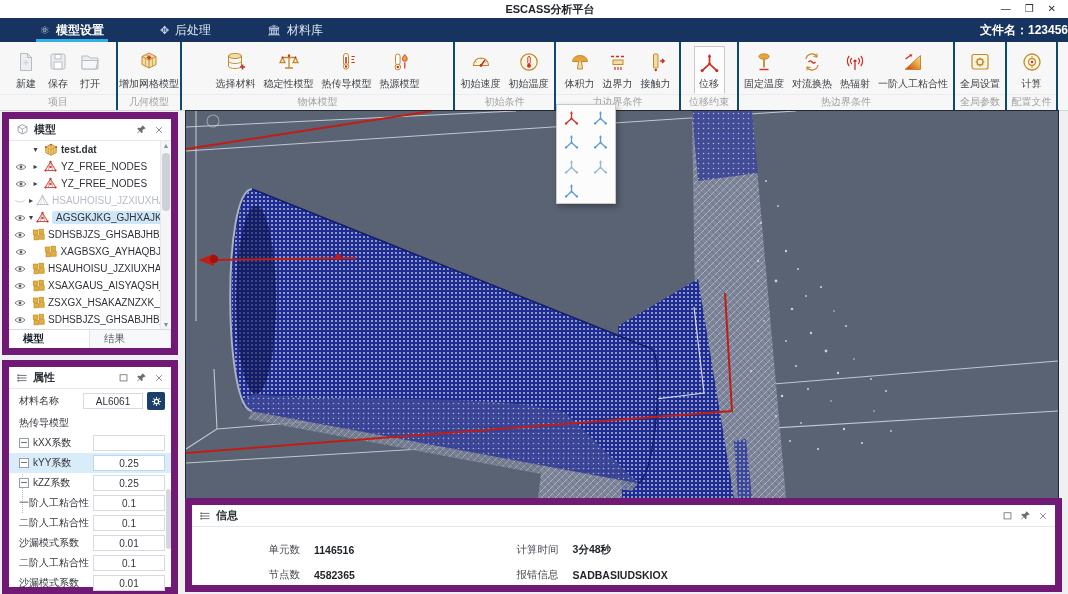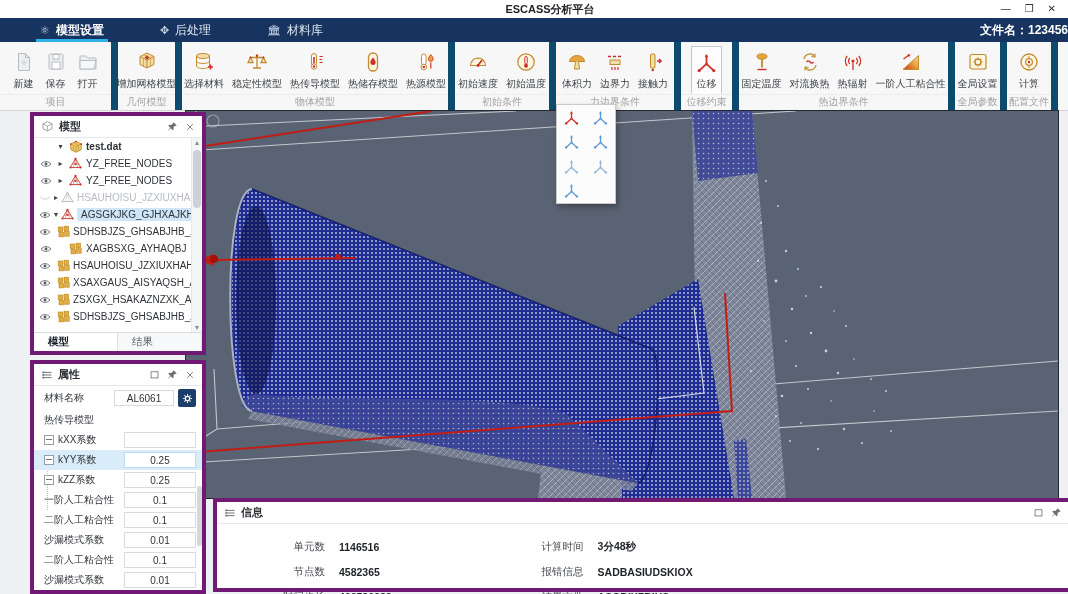--- a/index.html
+++ b/index.html
@@ -12,29 +12,29 @@
   .winbtn{font-size:10px;color:#303438;cursor:default;line-height:18px;}
   
   .menubar{position:absolute;left:0;top:18px;width:1068px;height:24px;background:#17335F;display:flex;align-items:stretch;}
   .mtab{display:flex;align-items:center;gap:6px;padding:0 16px;margin-left:24px;color:#dfe7f2;font-size:12px;position:relative;}
   .mtab .mico{font-size:11px;color:#c9d6ea;}
   .mtab.active{color:#fff;font-weight:bold;}
   .mtab.active::after{content:"";position:absolute;left:12px;right:12px;bottom:0;height:3px;background:#2EB0E8;}
   .filelabel{margin-left:auto;color:#fff;font-size:12px;font-weight:bold;display:flex;align-items:center;}
   
   .ribbon{position:absolute;left:0;top:42px;width:1068px;height:68px;background:#f7f7f7;border-bottom:1px solid #d6d6d6;display:flex;}
-  .rgroup{border-right:7px solid #0c4a6e;display:flex;flex-direction:column;box-sizing:border-box;flex:0 0 auto;}
+  .rgroup{border-right:2px solid #0c4a6e;display:flex;flex-direction:column;box-sizing:border-box;flex:0 0 auto;}
   .rbtns{flex:1;display:flex;justify-content:center;align-items:flex-start;padding-top:4px;}
   .rbtn{display:flex;flex-direction:column;align-items:center;gap:2px;padding:2px 3px;border:1px solid transparent;}
   .rbtn.active{background:#fdfdfd;border:1px solid #c9c9c9;border-bottom-color:#fdfdfd;}
   .ricon{height:26px;display:flex;align-items:center;}
   .rlabel{font-size:10px;color:#3e4247;white-space:nowrap;}
   .glabel{height:15px;line-height:14px;text-align:center;font-size:10px;color:#a2a2a2;border-top:1px solid #ececec;}
   
-  .panel{position:absolute;background:#fff;border:4px solid #701a75;box-sizing:border-box;margin-left:28px;}
+  .panel{position:absolute;background:#fff;border:7px solid #701a75;box-sizing:border-box;}
   .phead{height:21px;display:flex;align-items:center;gap:5px;padding:0 7px;border-bottom:1px solid #e4e7eb;font-size:11px;font-weight:bold;color:#2d3137;}
   .phead .sp{margin-left:auto;display:flex;gap:7px;align-items:center;color:#6b7077;}
   .hico{display:flex;align-items:center;}
   
   .tree{position:absolute;left:0;right:10px;top:22px;bottom:19px;overflow:hidden;}
   .titem{height:17px;display:flex;align-items:center;gap:3px;padding-left:5px;font-size:10px;color:#2e3238;white-space:nowrap;}
   .titem .eye{width:14px;display:flex;justify-content:center;color:#565b62;}
   .titem .caret{width:9px;font-size:8px;color:#3c4046;text-align:center;}
   .titem .ticon{width:15px;display:flex;justify-content:center;}
   .titem.root{font-weight:bold;}
@@ -265,29 +265,20 @@
               <circle cx="11" cy="16.5" r="2.7" fill="#fff" stroke="#C28A2B"></circle>
               <circle cx="11" cy="16.5" r="1.2" fill="#CE2F24"></circle>
               <path d="M16.5 6.5h3.2M16.5 9.5h2.4M16.5 12.5h3.2" stroke="#CE2F24" stroke-width="1.2"></path>
             </svg>
           </span>
         <span class="rlabel">热传导模型</span>
       </div>
       <div class="rbtn">
         <span class="ricon">
             <svg width="24" height="24" viewBox="0 0 24 24">
-              <rect x="7.5" y="3" width="9" height="18" rx="4.5" fill="#FDF6E3" stroke="#C28A2B" stroke-width="1.3"></rect>
-              <path d="M12 7.5c1.8 2.2 2.6 3.4 2.6 4.8A2.6 2.6 0 0 1 12 14.9a2.6 2.6 0 0 1-2.6-2.6c0-1.4.8-2.6 2.6-4.8z" fill="#CE2F24"></path>
-            </svg>
-          </span>
-        <span class="rlabel">热储存模型</span>
-      </div>
-      <div class="rbtn">
-        <span class="ricon">
-            <svg width="24" height="24" viewBox="0 0 24 24">
               <rect x="7.5" y="4" width="4.6" height="11" rx="2.3" fill="#fff" stroke="#C28A2B"></rect>
               <circle cx="9.8" cy="17" r="2.8" fill="#fff" stroke="#C28A2B"></circle>
               <circle cx="9.8" cy="17" r="1.3" fill="#CE2F24"></circle>
               <path d="M16.8 4.5c1.6 2 2.4 3.2 2.4 4.5a2.4 2.4 0 1 1-4.8 0c0-1.3.8-2.5 2.4-4.5z" fill="#E8A33D" stroke="#CE2F24" stroke-width="0.8"></path>
               <path d="M16.8 12.5v6" stroke="#CE2F24" stroke-width="1.2"></path>
             </svg>
           </span>
         <span class="rlabel">热源模型</span>
       </div>
     </div>

